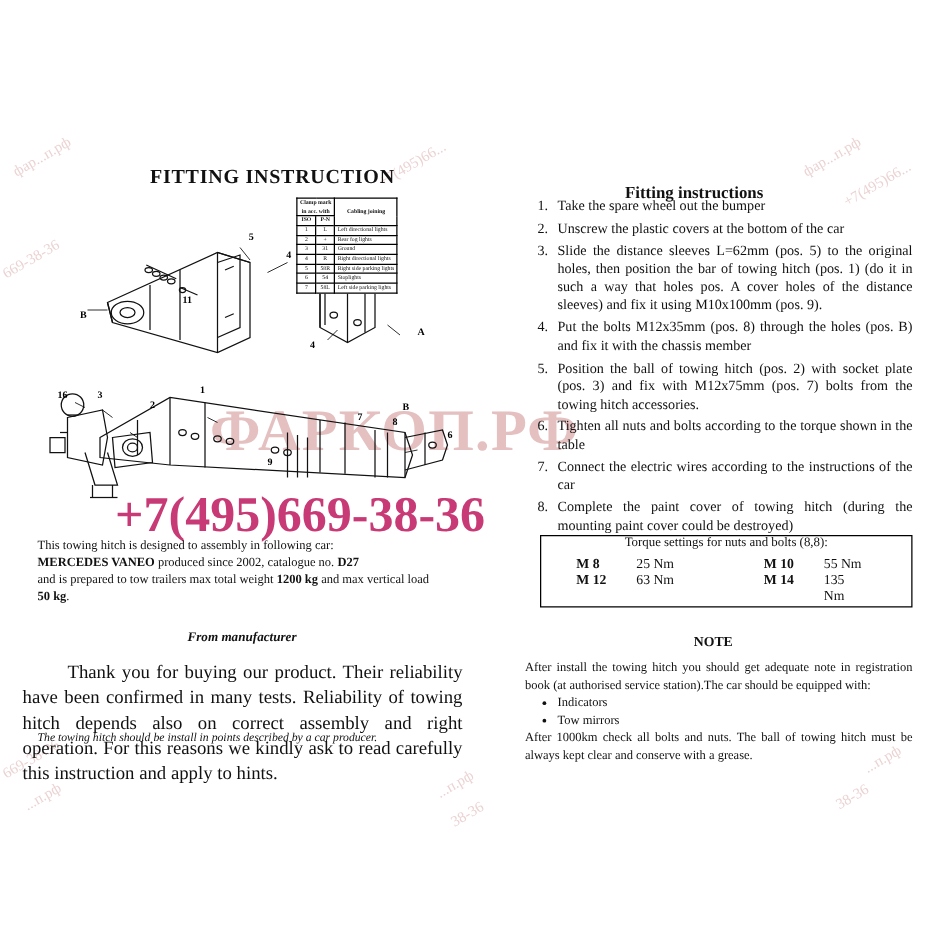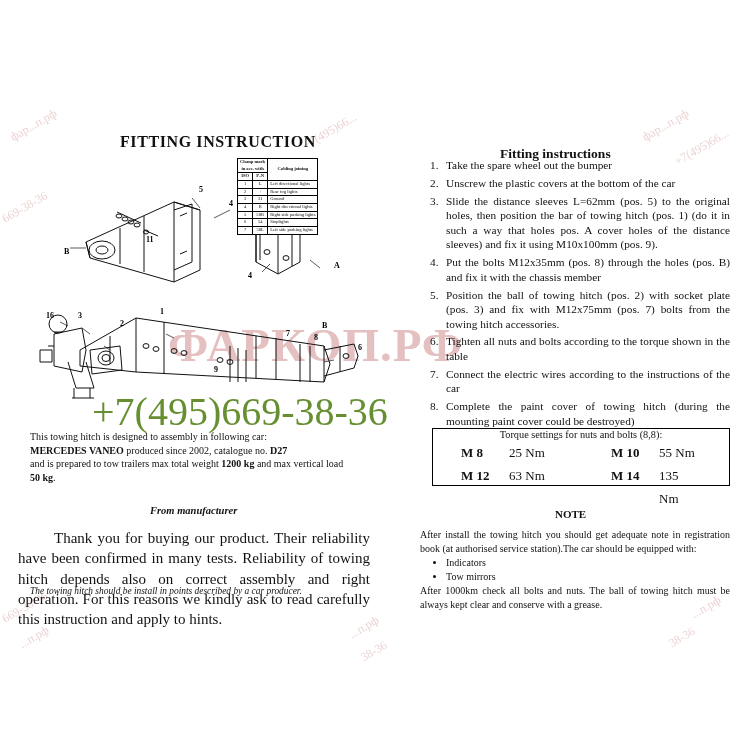--- a/index.html
+++ b/index.html
@@ -38,22 +38,22 @@
   }
   .wm-big {
     font-size: 47px;
     font-weight: bold;
     color: #e0b6b6;
     opacity: .85;
     letter-spacing: 1px;
   }
   .wm-big2 {
     font-size: 40px;
-    font-weight: normal;
-    color: #4d7c0f;
+    font-weight: bold;
+    color: #be185d;
     opacity: .85;
   }
 
   
   .sheet {
     position: absolute;
     left: 0; top: 0;
     width: 751px; height: 751px;
     z-index: 10;
   }
@@ -150,24 +150,24 @@
     font-size: 10.5px;
   }
   .torque-title {
     text-align: center;
     margin-top: 0;
     font-size: 10.3px;
   }
   .torque-grid {
     display: grid;
     grid-template-columns: 48px 56px 46px 48px 40px;
-    font-size: 13px;
+    font-size: 11px;
     margin-top: 5px;
     margin-left: 28px;
-    row-gap: 7px;
+    row-gap: 1px;
   }
   .torque-grid .bold { font-weight: bold; }
 
   
   .manu-title {
     position: absolute;
     left: 150px;
     top: 505px;
     font-size: 10.5px;
     font-style: italic;

